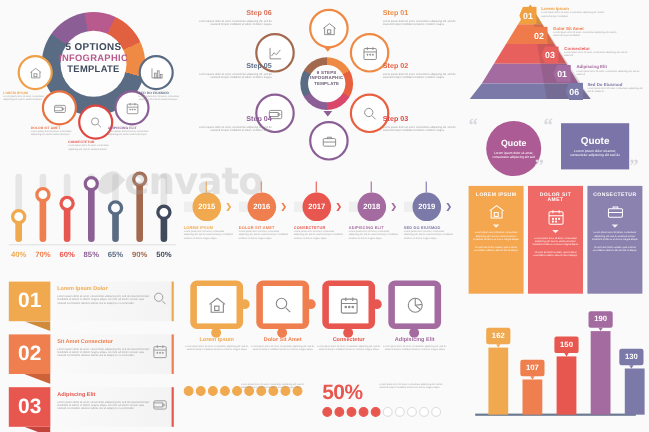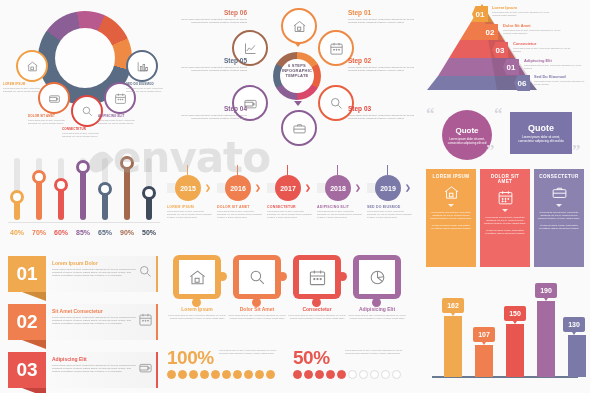--- a/index.html
+++ b/index.html
@@ -6,21 +6,21 @@
   body{
     width:590px;height:393px;overflow:hidden;
     background:#fbfafa;
     font-family:"Liberation Sans", sans-serif;
     position:relative;
   }
   .stage{position:absolute;inset:0;overflow:hidden;background:
      linear-gradient(135deg,rgba(0,0,0,0.012) 0 1px,transparent 1px 60px),
      linear-gradient(45deg,rgba(0,0,0,0.012) 0 1px,transparent 1px 60px),
      #fbfafa;}
-  .wm{position:absolute;left:93px;top:133px;font-size:42px;font-weight:bold;
+  .wm{position:absolute;left:93px;top:145px;font-size:34px;font-weight:bold;
       color:rgba(170,170,170,0.30);letter-spacing:-1px;z-index:40;pointer-events:none;
       font-family:"DejaVu Sans",sans-serif;}
   .wm .leaf{display:inline-block;width:17px;height:24px;background:rgba(170,170,170,0.30);
       border-radius:70% 0 70% 70%;transform:rotate(45deg) translateY(3px);margin-right:3px;}
   .tiny{font-size:2.4px;line-height:3.2px;color:#9a9a9a;}
   .tiny2{font-size:2.1px;line-height:2.9px;color:#a2a2a2;}
 
   
   .panel{position:absolute;}
 
@@ -159,20 +159,25 @@
      background:#fff;}
   .ptxt{position:absolute;left:52px;top:1px;width:62px;}
 </style>
 </head>
 <body>
 
 <div class="stage">
 
   <div class="panel" id="opt5">
     <div class="donut"></div>
+    <div class="donut-txt">
+      <div class="dt1">5 OPTIONS</div>
+      <div class="dt2">INFOGRAPHIC</div>
+      <div class="dt3">TEMPLATE</div>
+    </div>
 
     <div class="ocirc" style="left:16px;top:50px;border-color:#ef9f45;">
       <svg viewBox="0 0 24 24" fill="none" stroke="#8a8a8a" stroke-width="1.4">
           <path d="M3 11L12 4l9 7"></path>
           <path d="M5 10v10h14V10"></path>
           <rect x="9" y="13" width="5" height="5"></rect>
         </svg>
     </div>
     <div class="olab" style="left:3px;top:82px;">
       <h5 style="color:#ef9f45;">LOREM IPSUM</h5>
@@ -647,21 +652,20 @@
     </div>
     <div class="pznub" style="left:207px;top:43px;background:#a46ba0;"></div>
     <div class="pzlab" style="left:183px;">
       <h5 style="color:#a46ba0;">Adipisicing Elit</h5>
       <p class="tiny2" style="margin:0;">Lorem ipsum dolor sit amet, consectetur adipiscing elit, sed do eiusmod tempor incididunt ut labore et dolore magna aliqua</p>
     </div>
   </div>
 
   <div class="panel" id="pct">
     <div class="pgrp" style="left:2px;">
-      <div class="pbig" style="color:#f0a94f;">100%</div>
       <div class="pdots">
         <div class="pdot" style="background:#f0a94f;border-color:#f0a94f;"></div>
         <div class="pdot" style="background:#f0a94f;border-color:#f0a94f;"></div>
         <div class="pdot" style="background:#f0a94f;border-color:#f0a94f;"></div>
         <div class="pdot" style="background:#f0a94f;border-color:#f0a94f;"></div>
         <div class="pdot" style="background:#f0a94f;border-color:#f0a94f;"></div>
         <div class="pdot" style="background:#f0a94f;border-color:#f0a94f;"></div>
         <div class="pdot" style="background:#f0a94f;border-color:#f0a94f;"></div>
         <div class="pdot" style="background:#f0a94f;border-color:#f0a94f;"></div>
         <div class="pdot" style="background:#f0a94f;border-color:#f0a94f;"></div>

